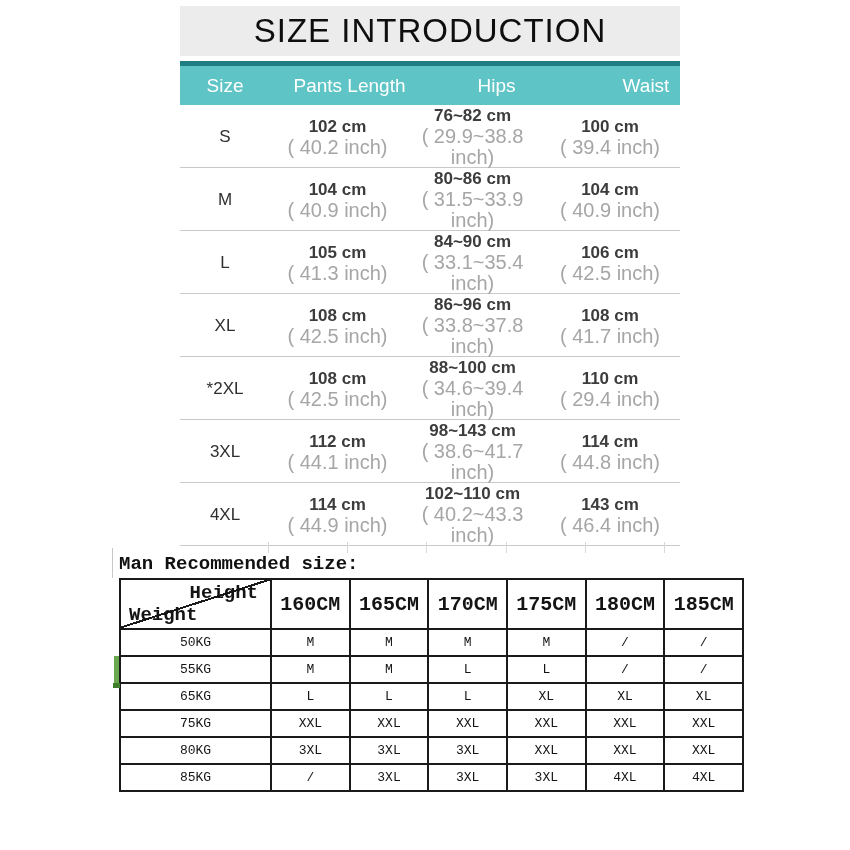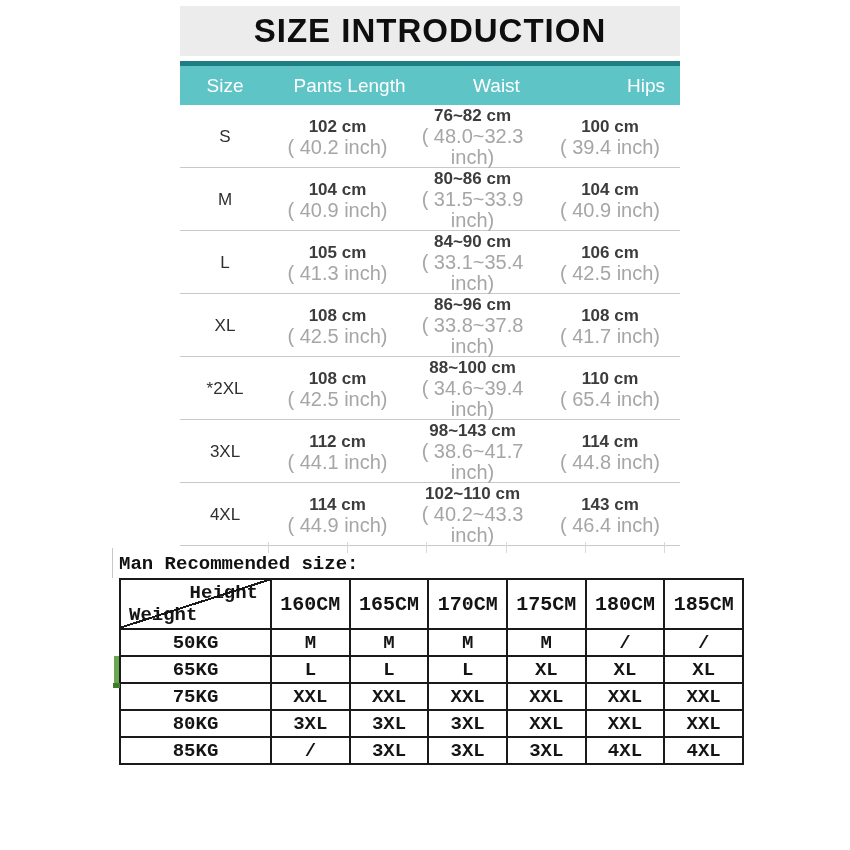--- a/index.html
+++ b/index.html
@@ -8,21 +8,21 @@
     font-family:"Liberation Sans", sans-serif; overflow:hidden;
   }
 
   
   .size-intro { position:absolute; left:180px; top:6px; width:500px; }
   .title-box {
     height:50px; background:#ececec;
     display:flex; align-items:center; justify-content:center;
   }
   .main-title {
-    margin:0; font-size:33px; font-weight:700; color:#0e0e0e; letter-spacing:1px;
+    margin:0; font-size:33px; font-weight:400; color:#0e0e0e; letter-spacing:1px;
   }
   .accent-line { height:5px; background:#1f7d84; margin-top:5px; }
   .head-row {
     height:39px; background:#5ec4c6; color:#ffffff;
     display:grid; grid-template-columns:90px 135px 135px 140px;
     align-items:center; text-align:center; font-size:19px;gap:12px;
   }
   .size-rows .srow {
     display:grid; grid-template-columns:90px 135px 135px 140px;
     height:63px; box-sizing:border-box; align-items:center; text-align:center;
@@ -48,21 +48,21 @@
     background:#c7c7c7;
   }
   .rec-table {
     border-collapse:collapse; table-layout:fixed; width:625px;
     font-weight:700;
   }
   .rec-table th, .rec-table td {
     border:2px solid #1a1a1a; text-align:center; padding:0;
   }
   .rec-table thead th { height:48px; font-size:20px; font-weight:700; }
-  .rec-table tbody td { height:25px; font-size:19px; font-weight:700;text-align:center; }
+  .rec-table tbody td { height:25px; font-size:13px; font-weight:400;text-align:center; }
   th.corner {
     width:149px; position:relative;
     background:linear-gradient(to bottom right,
       transparent calc(50% - 1.5px), #1a1a1a calc(50% - 1.5px),
       #1a1a1a calc(50% + 0.5px), transparent calc(50% + 0.5px));
   }
   .corner-height { position:absolute; top:2px;  right:12px; font-size:19px; }
   .corner-weight { position:absolute; bottom:2px; left:8px;  font-size:19px; }
 
   
@@ -85,37 +85,37 @@
 
   <section class="size-intro">
     <div class="title-box">
       <h1 class="main-title">SIZE INTRODUCTION</h1>
     </div>
     <div class="accent-line"></div>
 
     <div class="head-row">
       <div>Size</div>
       <div>Pants Length</div>
+      <div>Hips</div>
       <div>Waist</div>
-      <div>Hips</div>
     </div>
 
     <div class="size-rows">
 
         <div class="srow">
           <div class="cell">
             <span class="size-label">S</span>
           </div>
           <div class="cell">
             <div class="cm">102 cm</div>
             <div class="inch">( 40.2 inch)</div>
           </div>
           <div class="cell">
             <div class="cm">76~82 cm</div>
-            <div class="inch">( 48.0~32.3 inch)</div>
+            <div class="inch">( 29.9~38.8 inch)</div>
           </div>
           <div class="cell">
             <div class="cm">100 cm</div>
             <div class="inch">( 39.4 inch)</div>
           </div>
         </div>
 
         <div class="srow">
           <div class="cell">
             <span class="size-label">M</span>
@@ -177,21 +177,21 @@
           <div class="cell">
             <div class="cm">108 cm</div>
             <div class="inch">( 42.5 inch)</div>
           </div>
           <div class="cell">
             <div class="cm">88~100 cm</div>
             <div class="inch">( 34.6~39.4 inch)</div>
           </div>
           <div class="cell">
             <div class="cm">110 cm</div>
-            <div class="inch">( 65.4 inch)</div>
+            <div class="inch">( 29.4 inch)</div>
           </div>
         </div>
 
         <div class="srow">
           <div class="cell">
             <span class="size-label">3XL</span>
           </div>
           <div class="cell">
             <div class="cm">112 cm</div>
             <div class="inch">( 44.1 inch)</div>
@@ -265,20 +265,29 @@
           <tr>
             <td>50KG</td>
             <td>M</td>
             <td>M</td>
             <td>M</td>
             <td>M</td>
             <td>/</td>
             <td>/</td>
           </tr>
 
+          <tr>
+            <td>55KG</td>
+            <td>M</td>
+            <td>M</td>
+            <td>L</td>
+            <td>L</td>
+            <td>/</td>
+            <td>/</td>
+          </tr>
 
 
           <tr>
             <td>65KG</td>
             <td>L</td>
             <td>L</td>
             <td>L</td>
             <td>XL</td>
             <td>XL</td>
             <td>XL</td>

